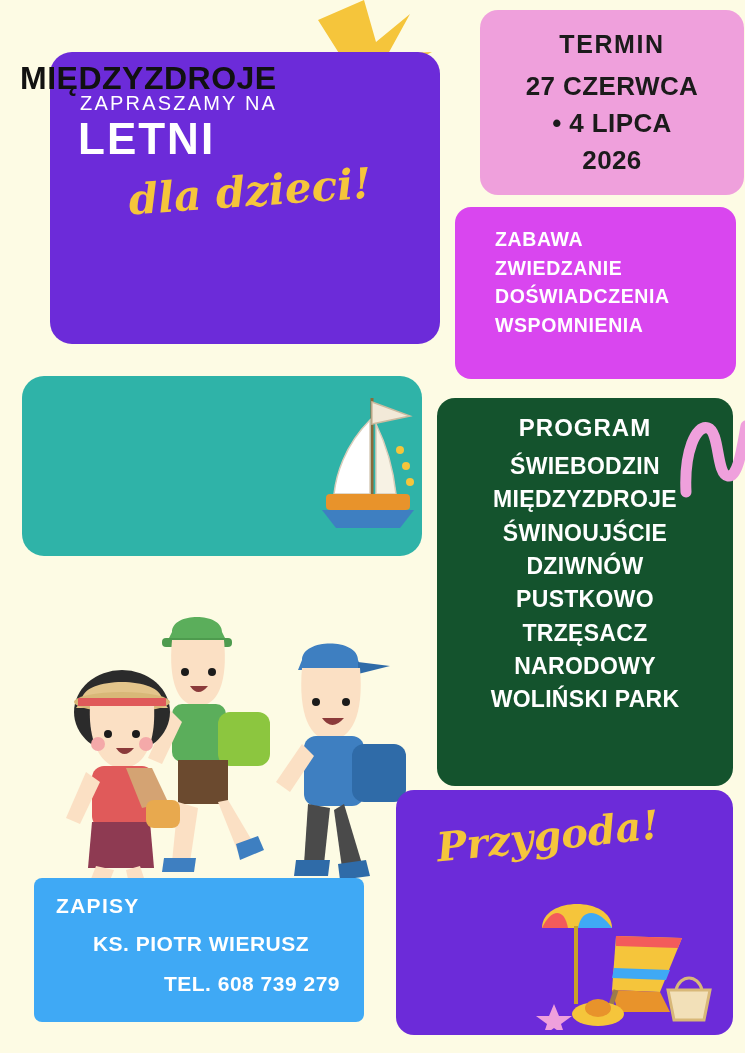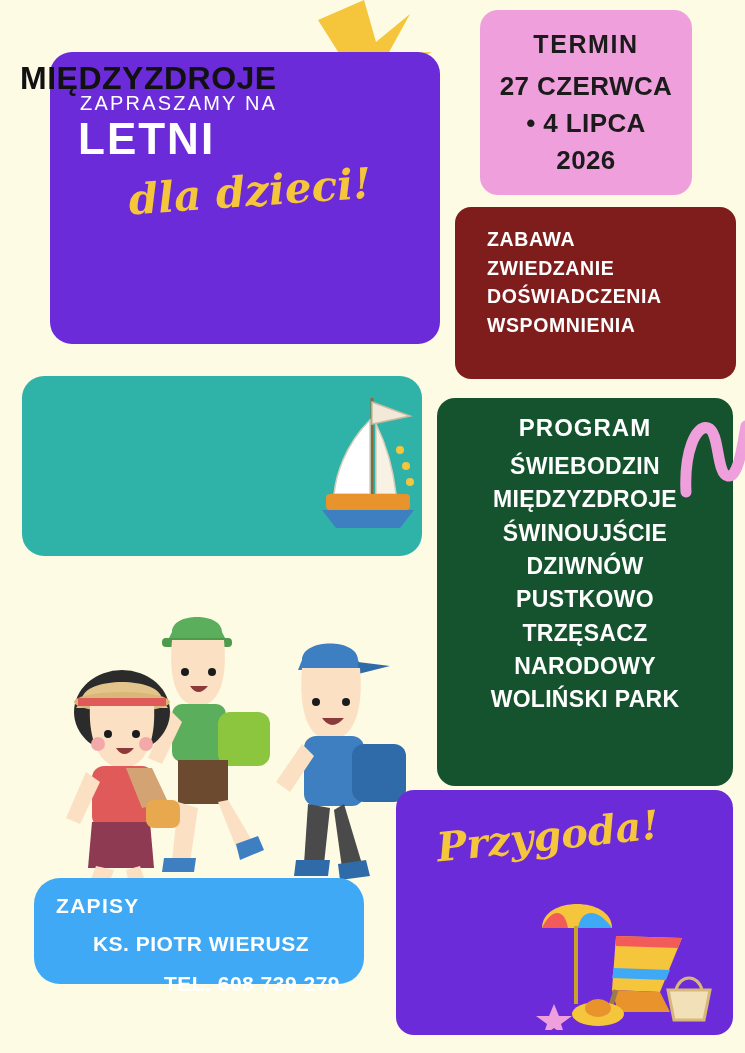--- a/index.html
+++ b/index.html
@@ -76,21 +76,21 @@
     text-align: center;
     margin: 6px 0 0 10px;
     transform: rotate(-4deg);
   }
 
   
   .card-date {
     position: absolute;
     left: 480px;
     top: 10px;
-    width: 212px;
+    width: 264px;
     height: 185px;
     background: #EFA0DC;
     border-radius: 18px;
     color: #1B1B1B;
     font-weight: bold;
     text-align: center;
     box-sizing: border-box;
     padding: 20px 10px 0 10px;
   }
   .date-label {
@@ -104,24 +104,24 @@
     line-height: 1.42;
   }
 
   
   .card-blue-list {
     position: absolute;
     left: 455px;
     top: 207px;
     width: 281px;
     height: 172px;
-    background: #7f1d1d;
+    background: #d946ef;
     border-radius: 16px;
     box-sizing: border-box;
-    padding: 18px 0 0 32px;
+    padding: 18px 0 0 40px;
     color: #FFFFFF;
   }
   .card-blue-list div {
     font-size: 19.5px;
     font-weight: bold;
     letter-spacing: 0.6px;
     line-height: 1.47;
   }
 
   
@@ -177,23 +177,23 @@
     letter-spacing: 0.3px;
     line-height: 1.45;
   }
 
   
   .card-contact {
     position: absolute;
     left: 34px;
     top: 878px;
     width: 330px;
-    height: 106px;
+    height: 144px;
     background: #3FA9F5;
-    border-radius: 26px;
+    border-radius: 8px;
     box-sizing: border-box;
     padding: 16px 18px 0 22px;
     color: #FFFFFF;
   }
   .contact-label {
     font-size: 21px;
     font-weight: bold;
     letter-spacing: 1.3px;
     margin-bottom: 14px;
   }

